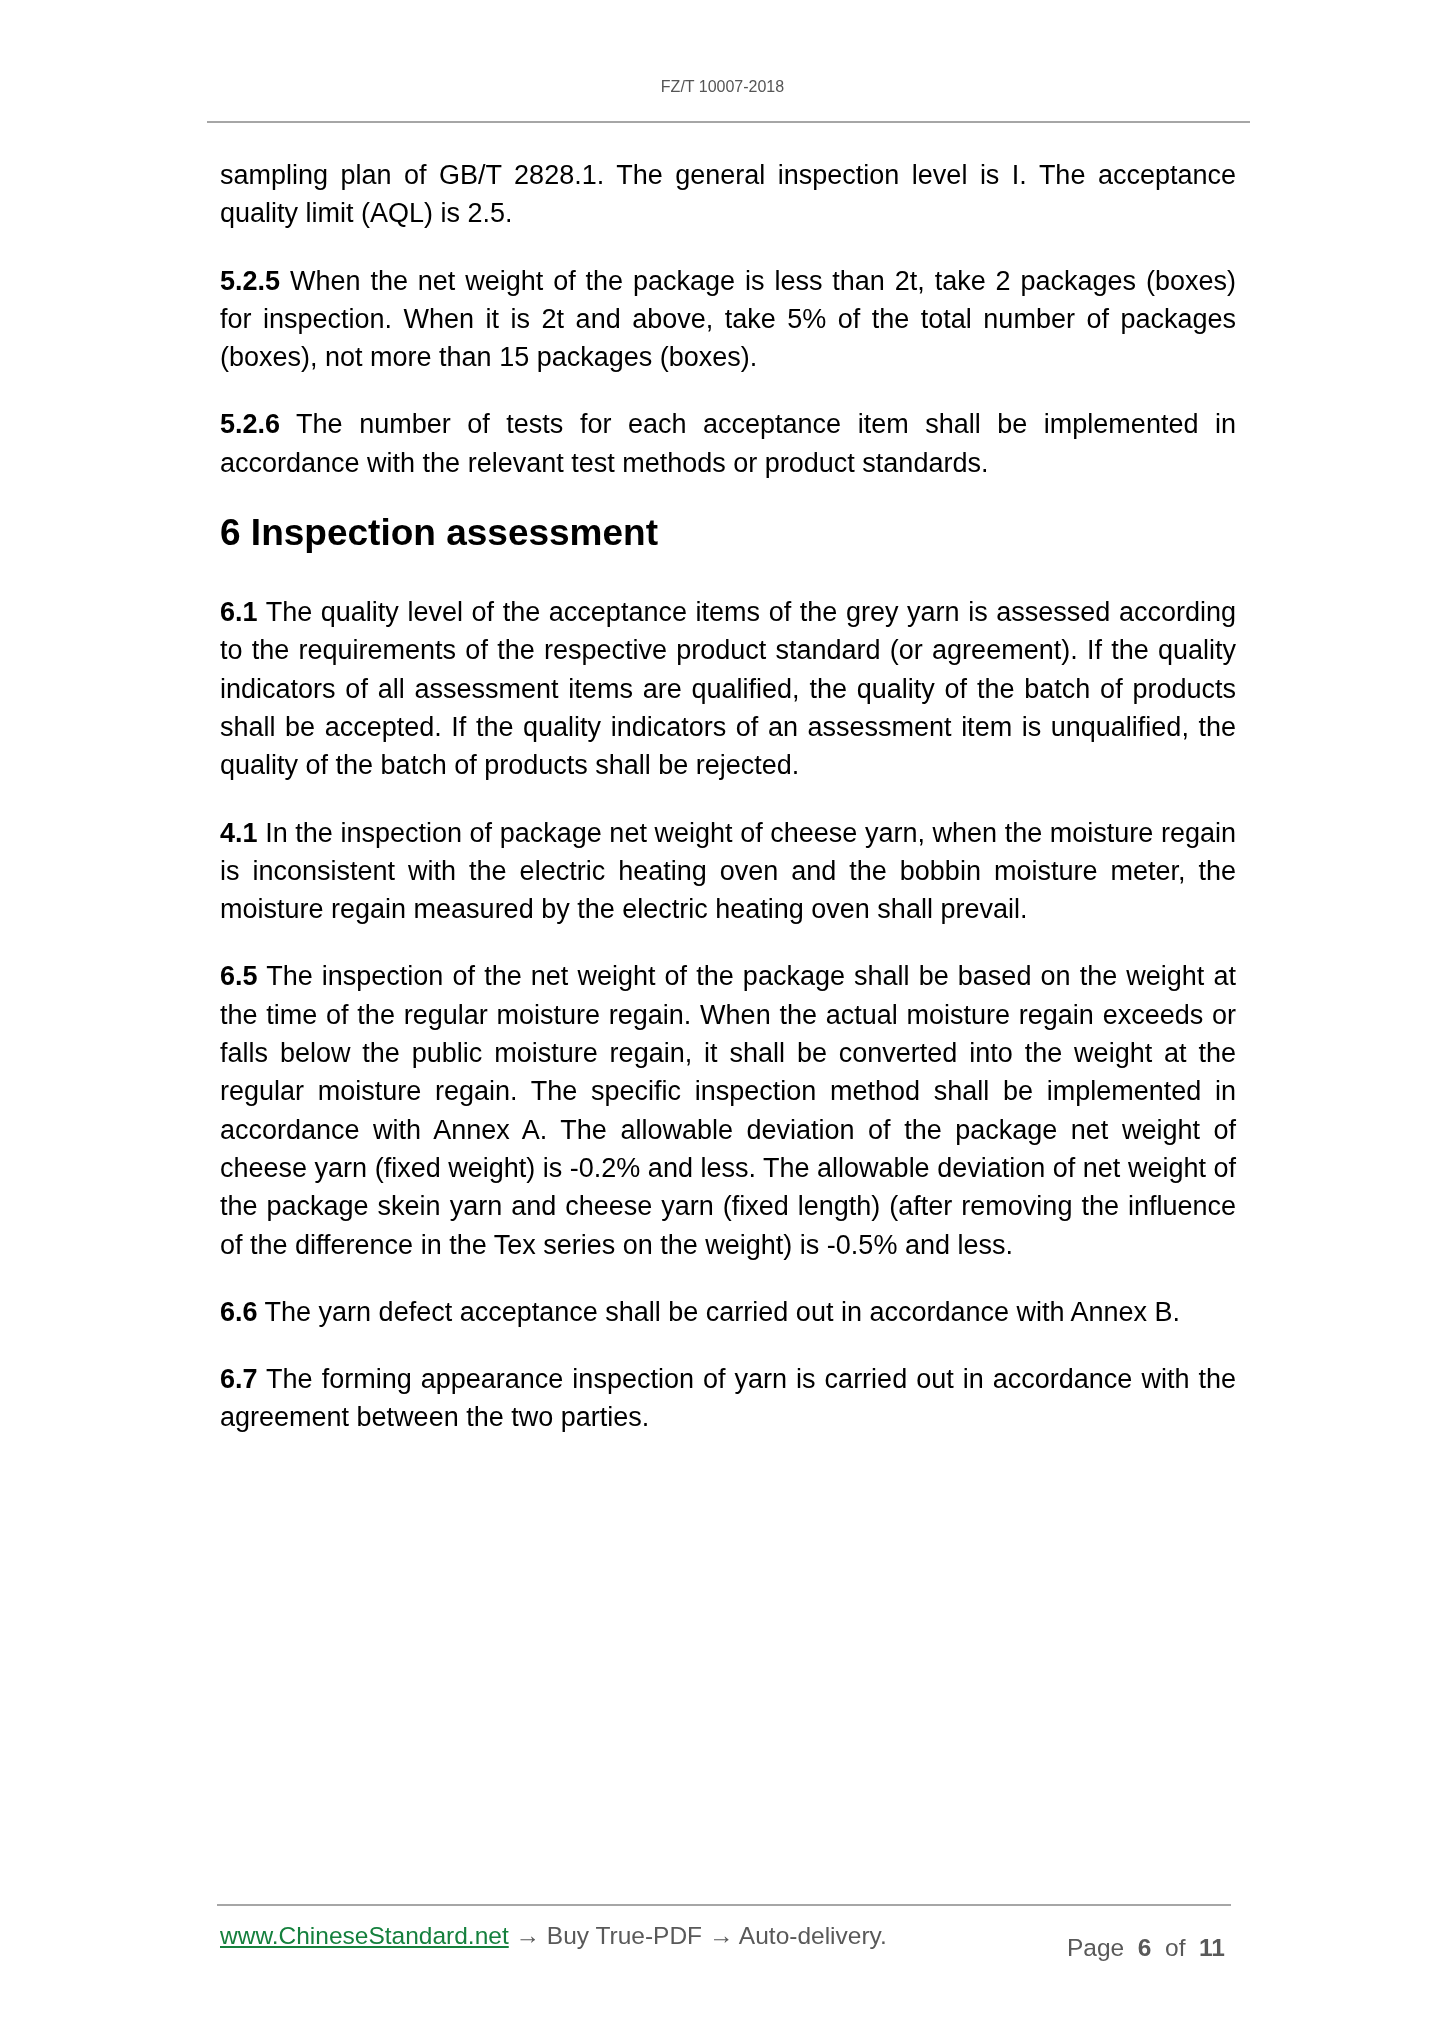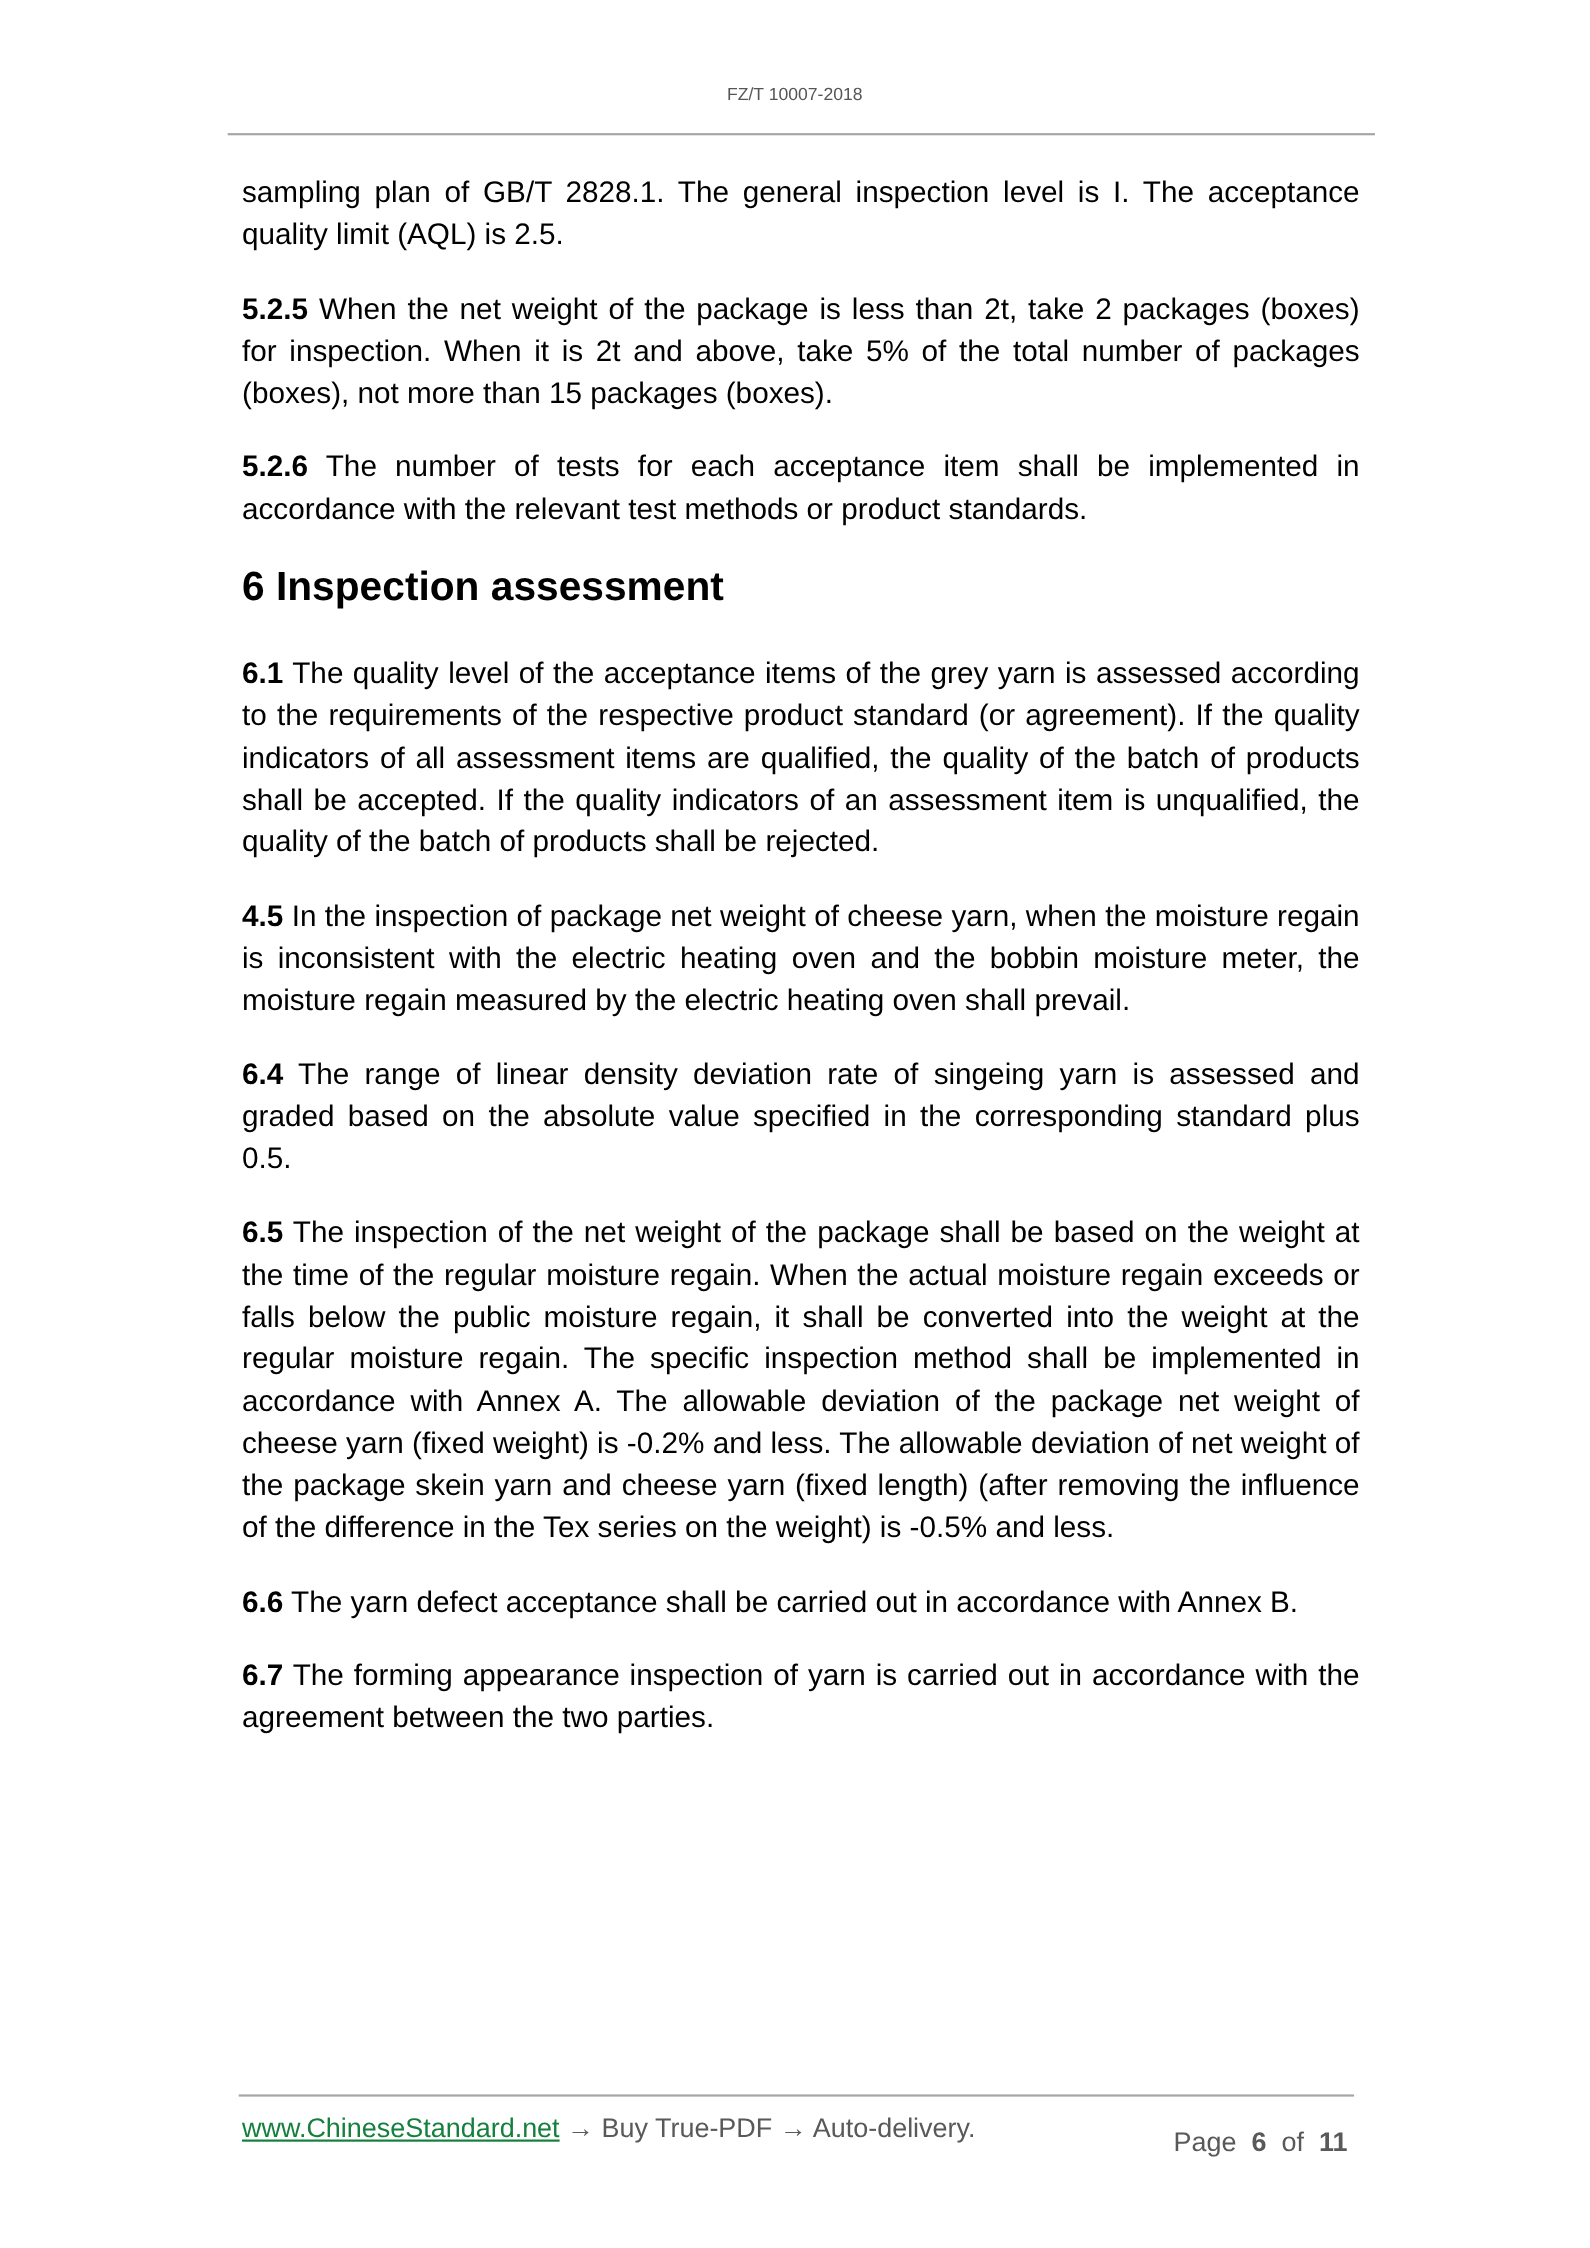--- a/index.html
+++ b/index.html
@@ -33,23 +33,22 @@
 
   <p class="para"><span class="num">5.2.5</span><span> When the net weight of the package is less than 2t, take 2 packages (boxes) for inspection. When it is 2t and above, take 5% of the total number of packages (boxes), not more than 15 packages (boxes).</span></p>
 
   <p class="para"><span class="num">5.2.6</span><span> The number of tests for each acceptance item shall be implemented in accordance with the relevant test methods or product standards.</span></p>
 
   <h2 class="heading">6 Inspection assessment</h2>
 
   <p class="para"><span class="num">6.1</span><span> The quality level of the acceptance items of the grey yarn is assessed according to the requirements of the respective product standard (or agreement). If the quality indicators of all assessment items are qualified, the quality of the batch of products shall be accepted. If the quality indicators of an assessment item is unqualified, the quality of the batch of products shall be rejected.</span></p>
 
 
-  <p class="para"><span class="num">4.5</span><span> In the inspection of package net weight of cheese yarn, when the moisture regain is inconsistent with the electric heating oven and the bobbin moisture meter, the moisture regain measured by the electric heating oven shall prevail.</span></p>
+  <p class="para"><span class="num">4.1</span><span> In the inspection of package net weight of cheese yarn, when the moisture regain is inconsistent with the electric heating oven and the bobbin moisture meter, the moisture regain measured by the electric heating oven shall prevail.</span></p>
 
-  <p class="para"><span class="num">6.4</span><span> The range of linear density deviation rate of singeing yarn is assessed and graded based on the absolute value specified in the corresponding standard plus 0.5.</span></p>
 
   <p class="para"><span class="num">6.5</span><span> The inspection of the net weight of the package shall be based on the weight at the time of the regular moisture regain. When the actual moisture regain exceeds or falls below the public moisture regain, it shall be converted into the weight at the regular moisture regain. The specific inspection method shall be implemented in accordance with Annex A. The allowable deviation of the package net weight of cheese yarn (fixed weight) is -0.2% and less. The allowable deviation of net weight of the package skein yarn and cheese yarn (fixed length) (after removing the influence of the difference in the Tex series on the weight) is -0.5% and less.</span></p>
 
   <p class="para"><span class="num">6.6</span><span> The yarn defect acceptance shall be carried out in accordance with Annex B.</span></p>
 
   <p class="para"><span class="num">6.7</span><span> The forming appearance inspection of yarn is carried out in accordance with the agreement between the two parties.</span></p>
 </div>
 
 <div class="rule bottom"></div>
 

